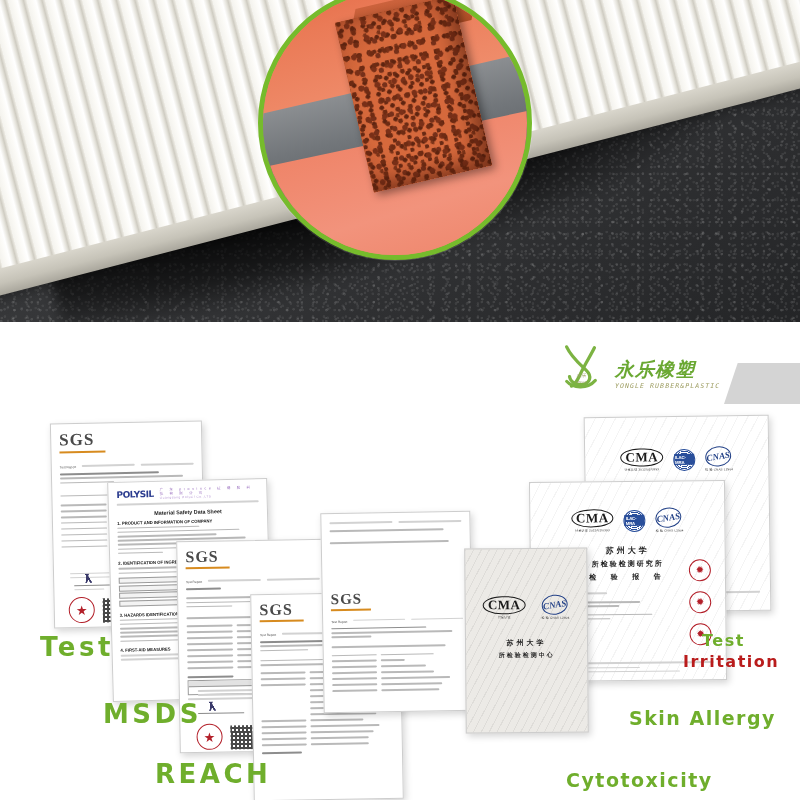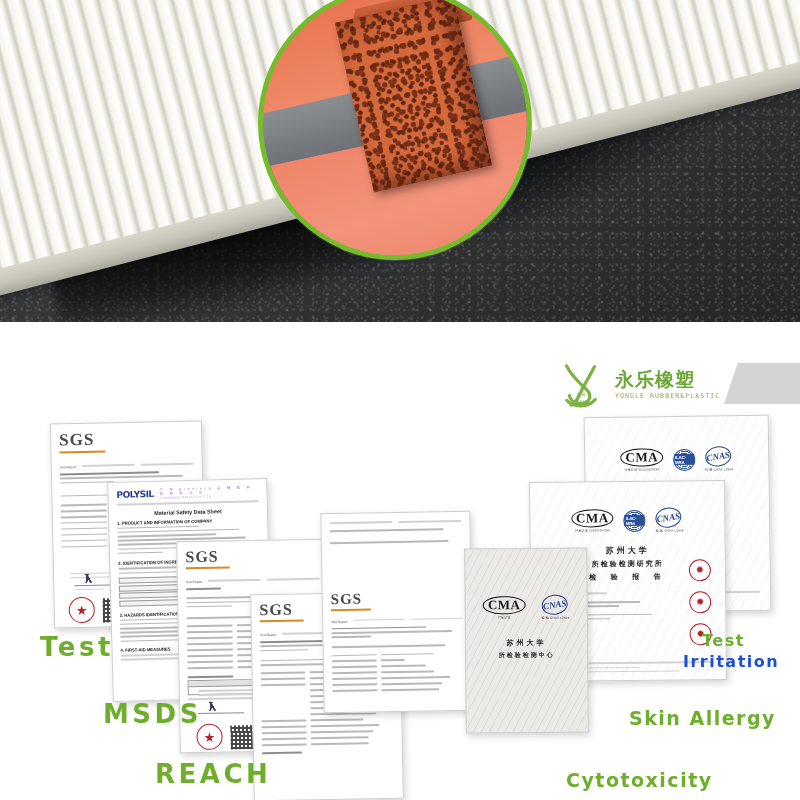--- a/index.html
+++ b/index.html
@@ -120,21 +120,21 @@
     font-family:"DejaVu Sans", sans-serif;
     font-weight:400;
   }
   .gray-tab {
     position:absolute; left:724px; top:363px; width:76px; height:41px;
     background:#d4d4d4;
     clip-path: polygon(18% 0, 100% 0, 100% 100%, 0 100%);
   }
 
   
-  .logo { position:absolute; left:558px; top:360px; width:160px; height:50px; display:flex; align-items:center; }
+  .logo { position:absolute; left:558px; top:340px; width:160px; height:50px; display:flex; align-items:flex-end;font-style:italic; }
   .logo-mark { width:46px; height:48px; flex:0 0 46px; }
   .logo-divider { width:1px; height:34px; background:#cfcfcf; margin:0 7px 0 4px; }
   .logo-text { display:flex; flex-direction:column; justify-content:center; }
   .logo-cn { font-size:19px; color:#6aa832; letter-spacing:1px; line-height:1.05;
              font-family:"DejaVu Sans", sans-serif; font-weight:700; }
   .logo-en { font-size:6.5px; color:#9b9b5e; letter-spacing:1.1px; margin-top:2px;
              font-family:"DejaVu Sans Mono", monospace; white-space:nowrap; }
 
   
   .collage { position:absolute; left:0; top:408px; width:800px; height:392px; overflow:hidden; }
@@ -659,17 +659,17 @@
         <div class="cn-sub" style="font-size:6px;">所检验检测中心</div>
       </div>
     </div>
 
   </div>
 
   <div class="tag" style="left: 40px; top: 633px; font-size: 26px; letter-spacing: 3.5px; color: rgb(111, 174, 44);">Test</div>
   <div class="tag" style="left: 103px; top: 700px; font-size: 26px; letter-spacing: 3.5px; color: rgb(111, 174, 44);">MSDS</div>
   <div class="tag" style="left: 155px; top: 760px; font-size: 26px; letter-spacing: 3.5px; color: rgb(111, 174, 44);">REACH</div>
   <div class="tag" style="left: 702px; top: 632px; font-size: 16px; letter-spacing: 1.5px; color: rgb(111, 174, 44);">Test</div>
-  <div class="tag" style="left: 683px; top: 653px; font-size: 16px; letter-spacing: 1.5px; color: #1d4ed8;">Irritation</div>
+  <div class="tag" style="left: 683px; top: 653px; font-size: 16px; letter-spacing: 1.5px; color: #b91c1c;">Irritation</div>
   <div class="tag" style="left: 629px; top: 708px; font-size: 19px; letter-spacing: 1.5px; color: rgb(111, 174, 44);">Skin Allergy</div>
   <div class="tag" style="left: 566px; top: 770px; font-size: 19px; letter-spacing: 1.5px; color: rgb(111, 174, 44);">Cytotoxicity</div>
 
 </div>
 
 </body></html>

